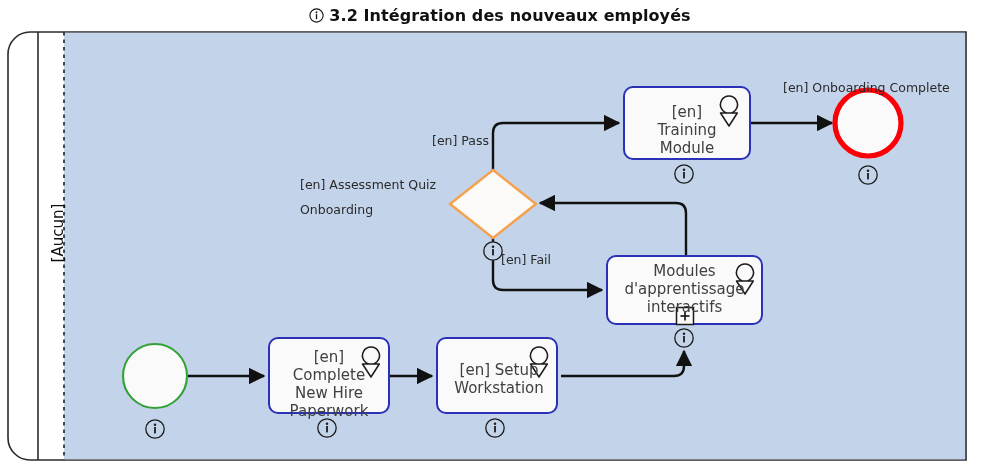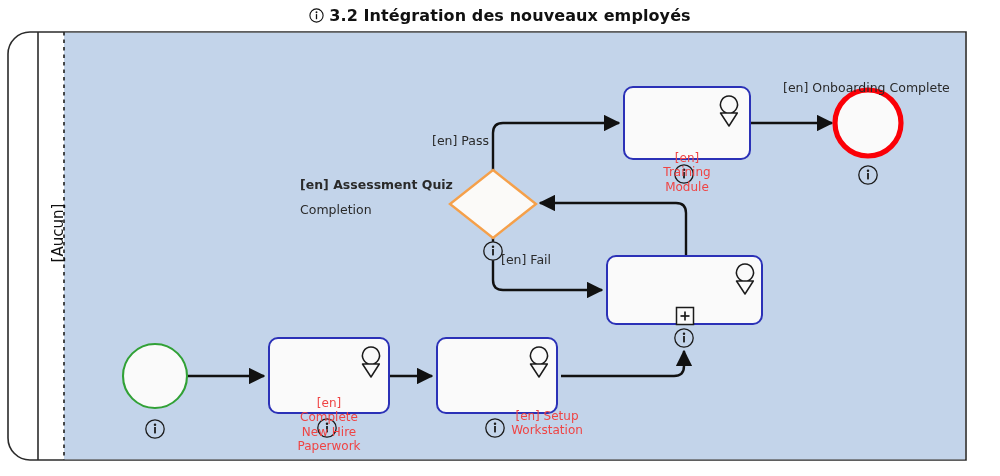--- a/index.html
+++ b/index.html
@@ -52,26 +52,25 @@
   
   .lbl {
     position: absolute;
     font-size: 12.5px;
     color: #2a2a2a;
     white-space: nowrap;
     line-height: 1.35;
   }
   .node-text {
     position: absolute;
-    font-size: 12px;
-    color: #ef4444;
+    font-size: 15px;
+    color: #404040;
     text-align: center;
     line-height: 1.2;
     white-space: pre-line;
-    margin-top: 48px;
   }
   .lane-title {
     position: absolute;
     font-size: 15px;
     color: #101010;
     transform-origin: center center;
     white-space: nowrap;
   }
 </style>
 </head>
@@ -190,34 +189,37 @@
         <circle cx="684" cy="141.7" r="1.25" fill="#1b1b1b"></circle>
         <rect x="683.1" y="144" width="1.8" height="6.4" fill="#1b1b1b"></rect>
       </g>
     </svg>
 
     <div class="lane-title" style="left:28px; top:196px; width:60px; text-align:center; transform:rotate(-90deg);">[Aucun]</div>
 
 
     <div class="lbl" style="left:783px; top:32px;margin-top:20px;">[en] Onboarding Complete</div>
 
-    <div class="lbl" style="left:300px; top:149px;font-weight:bold;">[en] Assessment Quiz</div>
-    <div class="lbl" style="left:300px; top:174px;">Completion</div>
+    <div class="lbl" style="left:300px; top:149px;">[en] Assessment Quiz</div>
+    <div class="lbl" style="left:300px; top:174px;">Onboarding</div>
 
     <div class="lbl" style="left:432px; top:105px;">[en] Pass</div>
 
     <div class="lbl" style="left:501px; top:224px;">[en] Fail</div>
 
     <div class="node-text" style="left:269px; top:320px; width:120px;">[en]
 Complete
 New Hire
 Paperwork</div>
 
-    <div class="node-text" style="left:437px; top:333px; width:124px;padding-left:48px;">[en] Setup
+    <div class="node-text" style="left:437px; top:333px; width:124px;">[en] Setup
 Workstation</div>
 
+    <div class="node-text" style="left:607px; top:234px; width:155px;">Modules
+d'apprentissage
+interactifs</div>
 
     <div class="node-text" style="left:624px; top:75px; width:126px;">[en]
 Training
 Module</div>
 
   </div>
 </div>
 
 </body></html>

